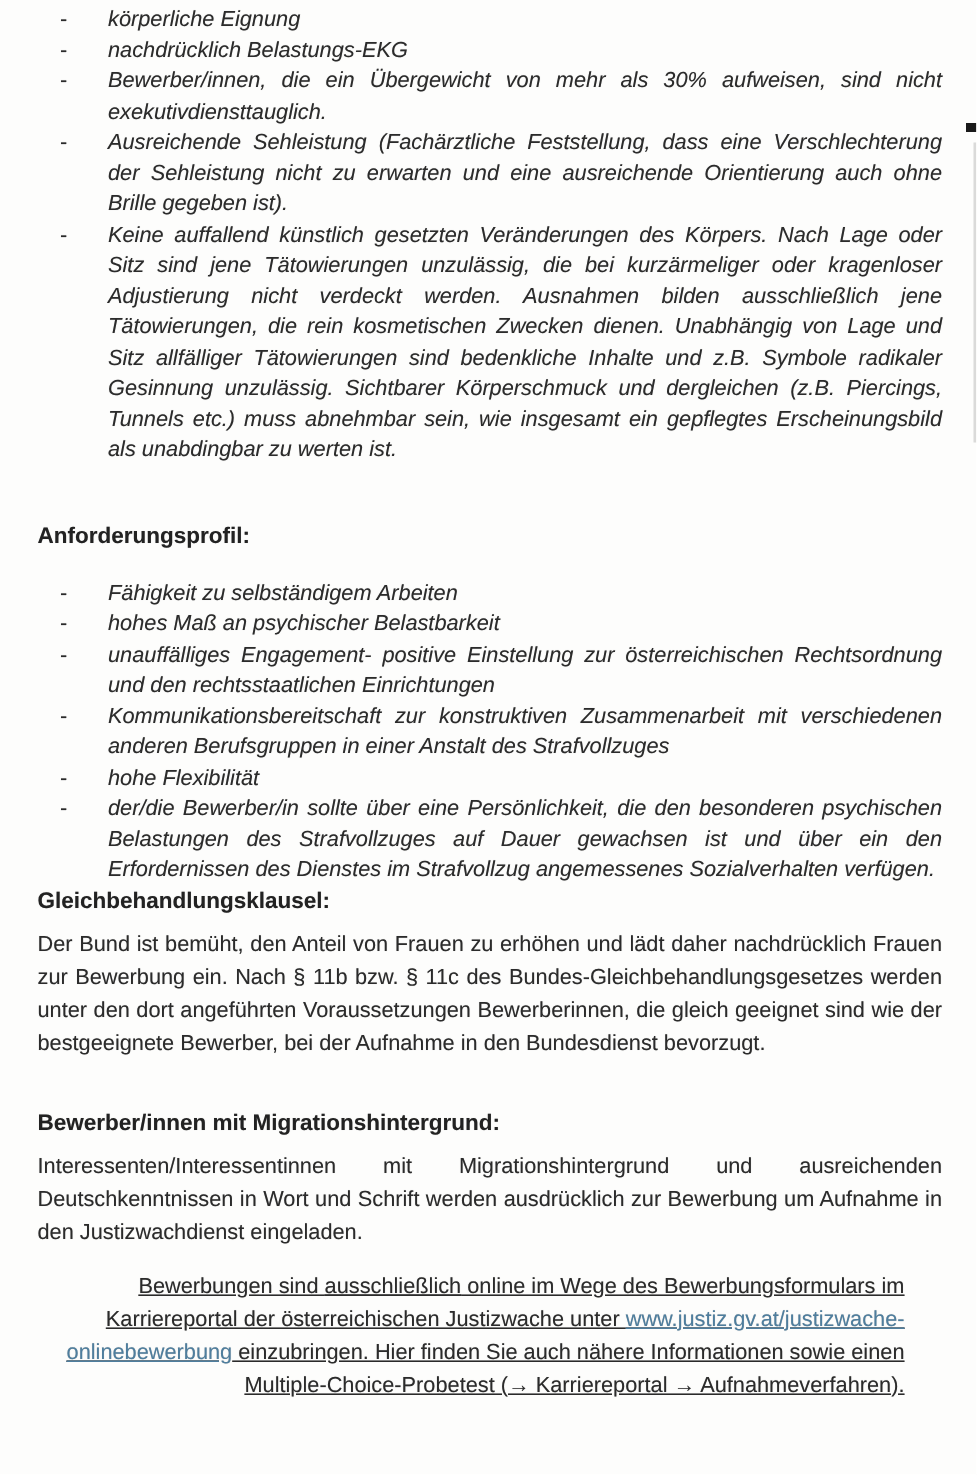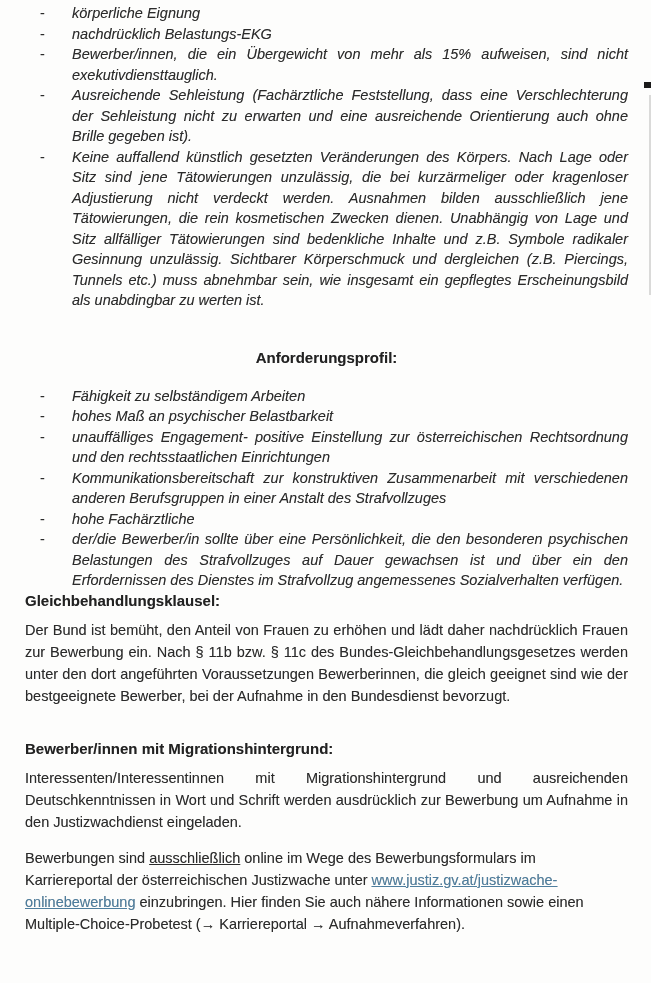--- a/index.html
+++ b/index.html
@@ -41,33 +41,34 @@
     text-align: justify;
     font-style: italic;
   }
   h2.sec-heading {
     font-size: 15px;
     font-weight: bold;
     line-height: 20px;
     margin: 0;
     color: #222222;
   }
-  #h-anforderung { margin-top: 37px; text-align: center; }
+  #h-anforderung { margin-top: 37px; }
   #list-req      { margin-top: 18px; }
   #h-gleich      { }
   #h-migration   { margin-top: 32px; }
   p.body-par {
     margin: 8px 0 0 0;
     line-height: 22px;
     text-align: justify;
   }
   p#p-bewerbungen {
     margin-top: 14px;
-    text-align: left;
+    text-align: right;
     max-width: 578px;
+    text-decoration: underline;
   }
   .u-word {
     text-decoration: underline;
   }
   a.doc-link {
     color: #4e7e9e;
     text-decoration: underline;
     cursor: pointer;
   }
   
@@ -97,21 +98,21 @@
     <li>
       <span class="dash-marker">-</span>
       <span class="dash-text">körperliche Eignung</span>
     </li>
     <li>
       <span class="dash-marker">-</span>
       <span class="dash-text">nachdrücklich Belastungs-EKG</span>
     </li>
     <li>
       <span class="dash-marker">-</span>
-      <span class="dash-text">Bewerber/innen, die ein Übergewicht von mehr als 15% aufweisen, sind nicht exekutivdiensttauglich.</span>
+      <span class="dash-text">Bewerber/innen, die ein Übergewicht von mehr als 30% aufweisen, sind nicht exekutivdiensttauglich.</span>
     </li>
     <li>
       <span class="dash-marker">-</span>
       <span class="dash-text">Ausreichende Sehleistung (Fachärztliche Feststellung, dass eine Verschlechterung der Sehleistung nicht zu erwarten und eine ausreichende Orientierung auch ohne Brille gegeben ist).</span>
     </li>
     <li>
       <span class="dash-marker">-</span>
       <span class="dash-text">Keine auffallend künstlich gesetzten Veränderungen des Körpers. Nach Lage oder Sitz sind jene Tätowierungen unzulässig, die bei kurzärmeliger oder kragenloser Adjustierung nicht verdeckt werden. Ausnahmen bilden ausschließlich jene Tätowierungen, die rein kosmetischen Zwecken dienen. Unabhängig von Lage und Sitz allfälliger Tätowierungen sind bedenkliche Inhalte und z.B. Symbole radikaler Gesinnung unzulässig. Sichtbarer Körperschmuck und dergleichen (z.B. Piercings, Tunnels etc.) muss abnehmbar sein, wie insgesamt ein gepflegtes Erscheinungsbild als unabdingbar zu werten ist.</span>
     </li>
   </ul>
@@ -130,21 +131,21 @@
     <li>
       <span class="dash-marker">-</span>
       <span class="dash-text">unauffälliges Engagement- positive Einstellung zur österreichischen Rechtsordnung und den rechtsstaatlichen Einrichtungen</span>
     </li>
     <li>
       <span class="dash-marker">-</span>
       <span class="dash-text">Kommunikationsbereitschaft zur konstruktiven Zusammenarbeit mit verschiedenen anderen Berufsgruppen in einer Anstalt des Strafvollzuges</span>
     </li>
     <li>
       <span class="dash-marker">-</span>
-      <span class="dash-text">hohe Fachärztliche</span>
+      <span class="dash-text">hohe Flexibilität</span>
     </li>
     <li>
       <span class="dash-marker">-</span>
       <span class="dash-text">der/die Bewerber/in sollte über eine Persönlichkeit, die den besonderen psychischen Belastungen des Strafvollzuges auf Dauer gewachsen ist und über ein den Erfordernissen des Dienstes im Strafvollzug angemessenes Sozialverhalten verfügen.</span>
     </li>
   </ul>
 
   <h2 class="sec-heading" id="h-gleich">Gleichbehandlungsklausel:</h2>
   <p class="body-par" id="p-bund">Der Bund ist bemüht, den Anteil von Frauen zu erhöhen und lädt daher nachdrücklich Frauen zur Bewerbung ein. Nach § 11b bzw. § 11c des Bundes-Gleichbehandlungsgesetzes werden unter den dort angeführten Voraussetzungen Bewerberinnen, die gleich geeignet sind wie der bestgeeignete Bewerber, bei der Aufnahme in den Bundesdienst bevorzugt.</p>
 

